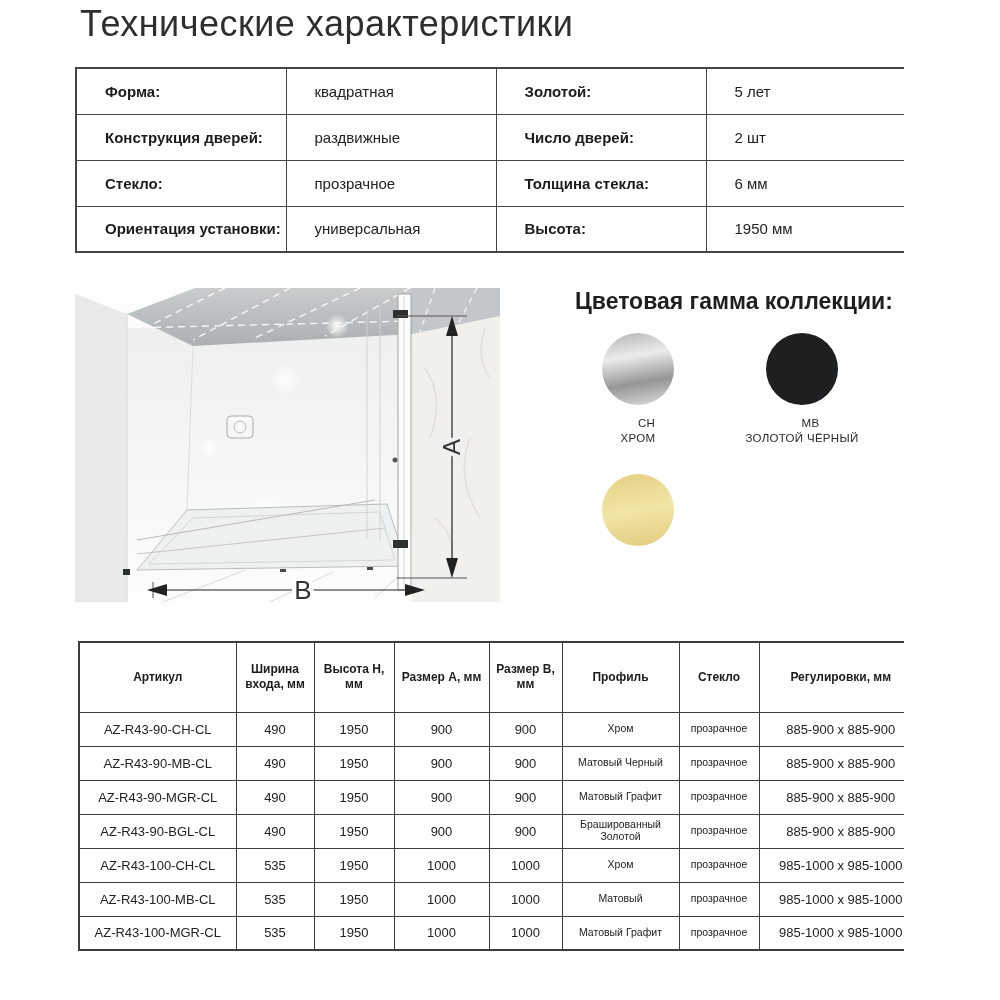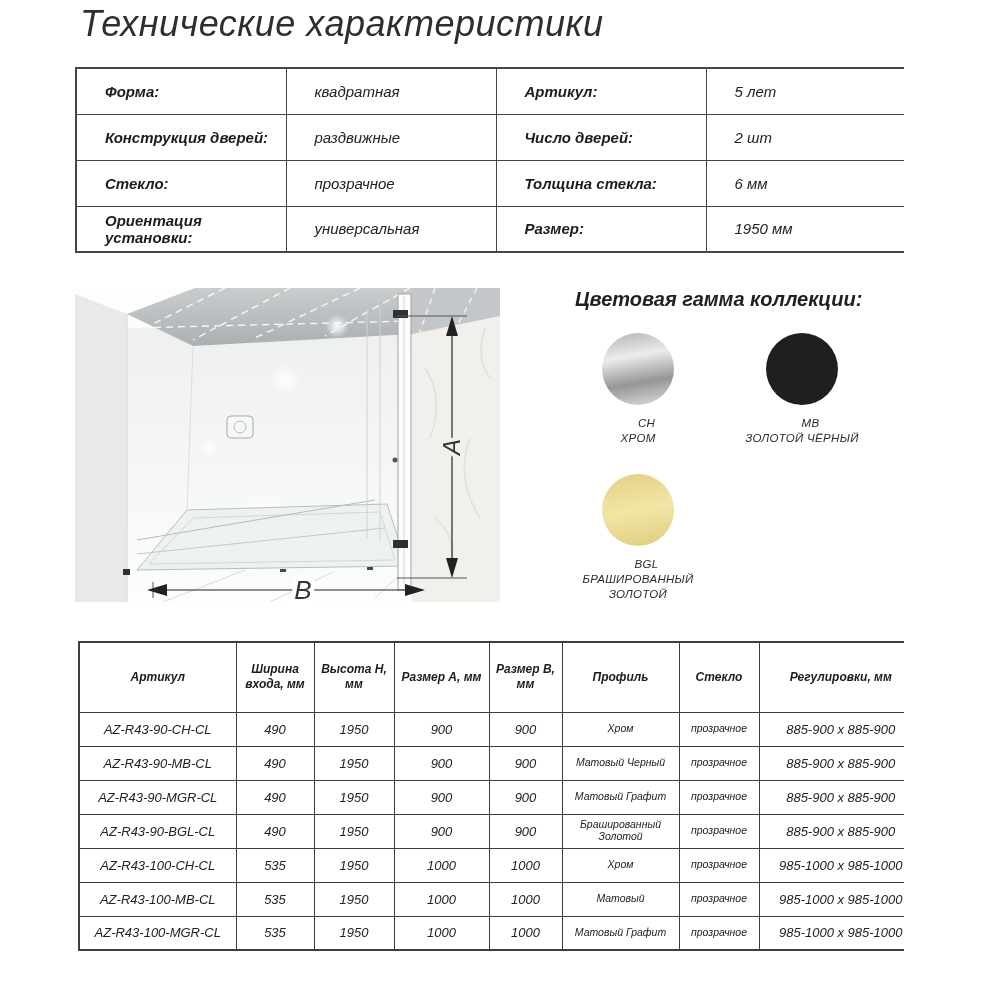--- a/index.html
+++ b/index.html
@@ -1,40 +1,40 @@
 <!DOCTYPE html>
 <html><head>
 <meta charset="utf-8">
 <style>
   * { margin:0; padding:0; box-sizing:border-box; }
   html,body { background:#fff; }
   .page {
     position:relative; width:904px; height:1000px; background:#ffffff;
-    font-family:"Liberation Sans", sans-serif; color:#2b2b2b; overflow:hidden;font-style:italic;
+    font-family:"Liberation Sans", sans-serif; color:#2b2b2b; overflow:hidden;
   }
   .page-title {
     position:absolute; left:80px; top:3px; font-size:36px; font-weight:400;
     color:#2e2e2e; letter-spacing:0.5px;
   }
   
   table.specs {
     position:absolute; left:75px; top:67px; width:850px;
     border-collapse:collapse; table-layout:fixed;
     border:2px solid #454545;
   }
   table.specs td {
     border:1px solid #454545; height:46px; font-size:15px;
     padding-left:28px; vertical-align:middle; color:#222;
   }
   table.specs td.b { font-weight:700; color:#1c1c1c; }
   
   .diagram { position:absolute; left:75px; top:288px; width:425px; height:314px; }
   
   .colors-title {
-    position:absolute; left:575px; top:288px; font-size:20px; font-weight:700; color:#1f1f1f;
+    position:absolute; left:575px; top:288px; font-size:23px; font-weight:700; color:#1f1f1f;
   }
   .swatch-grid {
     position:absolute; left:556px; top:333px; width:340px;
     display:grid; grid-template-columns:164px 164px; grid-auto-rows:141px;
   }
   .swatch { display:flex; flex-direction:column; align-items:center; }
   .swatch-circle { width:72px; height:72px; border-radius:50%; flex:0 0 auto; }
   .swatch-label {
     margin-top:11px; max-width:122px; text-align:center;
     font-size:11.5px; line-height:1.3; letter-spacing:0.3px; color:#2a2a2a;
@@ -65,39 +65,39 @@
     <colgroup>
       <col style="width:210px">
         <col style="width:210px">
         <col style="width:210px">
         <col style="width:220px">
     </colgroup>
     <tbody>
         <tr>
           <td class="b">Форма:</td>
           <td>квадратная</td>
-          <td class="b">Артикул:</td>
+          <td class="b">Золотой:</td>
           <td>5 лет</td>
         </tr>
         <tr>
           <td class="b">Конструкция дверей:</td>
           <td>раздвижные</td>
           <td class="b">Число дверей:</td>
           <td>2 шт</td>
         </tr>
         <tr>
           <td class="b">Стекло:</td>
           <td>прозрачное</td>
           <td class="b">Толщина стекла:</td>
           <td>6 мм</td>
         </tr>
         <tr>
           <td class="b">Ориентация установки:</td>
           <td>универсальная</td>
-          <td class="b">Размер:</td>
+          <td class="b">Высота:</td>
           <td>1950 мм</td>
         </tr>
       </tbody>
   </table>
 
   <svg class="diagram" viewBox="0 0 425 314" xmlns="http://www.w3.org/2000/svg">
     <defs>
       <linearGradient id="ceil" x1="0" y1="0" x2="0" y2="1">
         <stop offset="0" stop-color="#c9cdce"></stop>
           <stop offset="1" stop-color="#aab0b2"></stop>
@@ -207,21 +207,20 @@
       <div class="swatch">
         <div class="swatch-circle" style="background: linear-gradient(170deg, rgb(178, 178, 178), rgb(236, 236, 236), rgb(150, 150, 150), rgb(222, 222, 222));"></div>
         <div class="swatch-label"><span class="swatch-code">CH</span><span>ХРОМ</span></div>
       </div>
       <div class="swatch">
         <div class="swatch-circle" style="background: rgb(29, 31, 32);"></div>
         <div class="swatch-label"><span class="swatch-code">MB</span><span>ЗОЛОТОЙ ЧЁРНЫЙ</span></div>
       </div>
       <div class="swatch">
         <div class="swatch-circle" style="background: linear-gradient(170deg, rgb(229, 208, 131), rgb(241, 229, 166), rgb(226, 204, 126));"></div>
-        <div class="swatch-label"><span class="swatch-code">BGL</span><span>БРАШИРОВАННЫЙ ЗОЛОТОЙ</span></div>
       </div>
     </div>
 
   <table class="products">
     <colgroup>
       <col style="width:157px">
         <col style="width:78px">
         <col style="width:80px">
         <col style="width:95px">
       <col style="width:73px">

